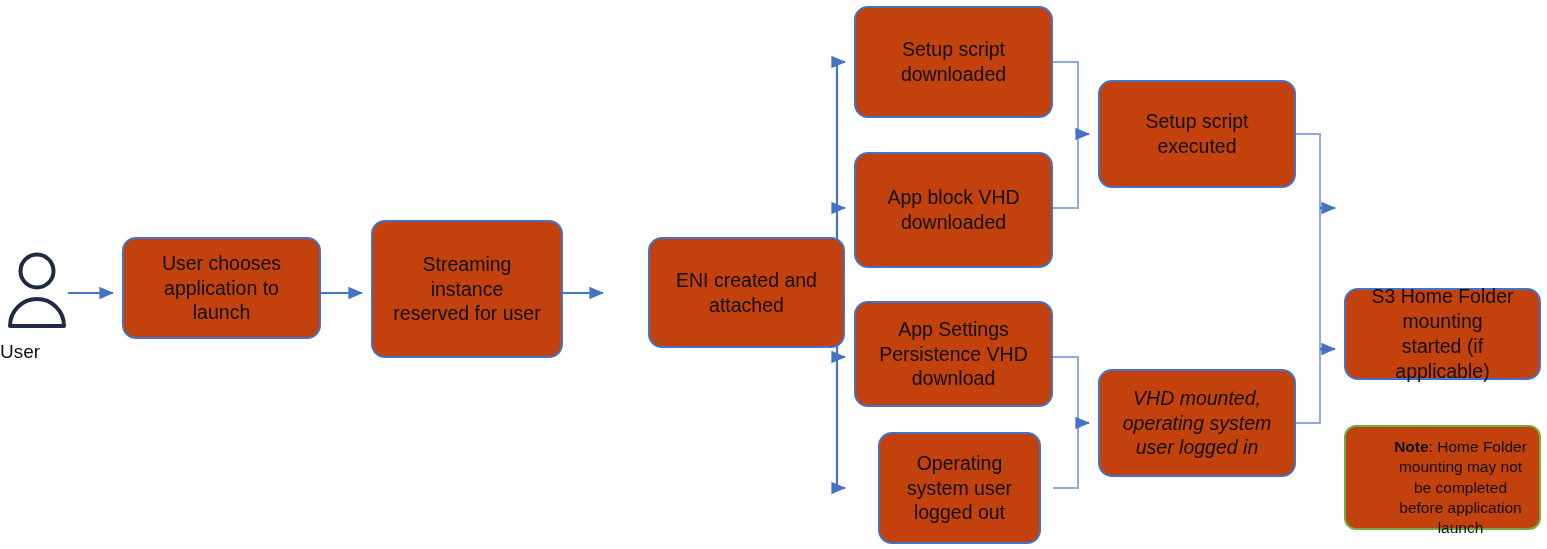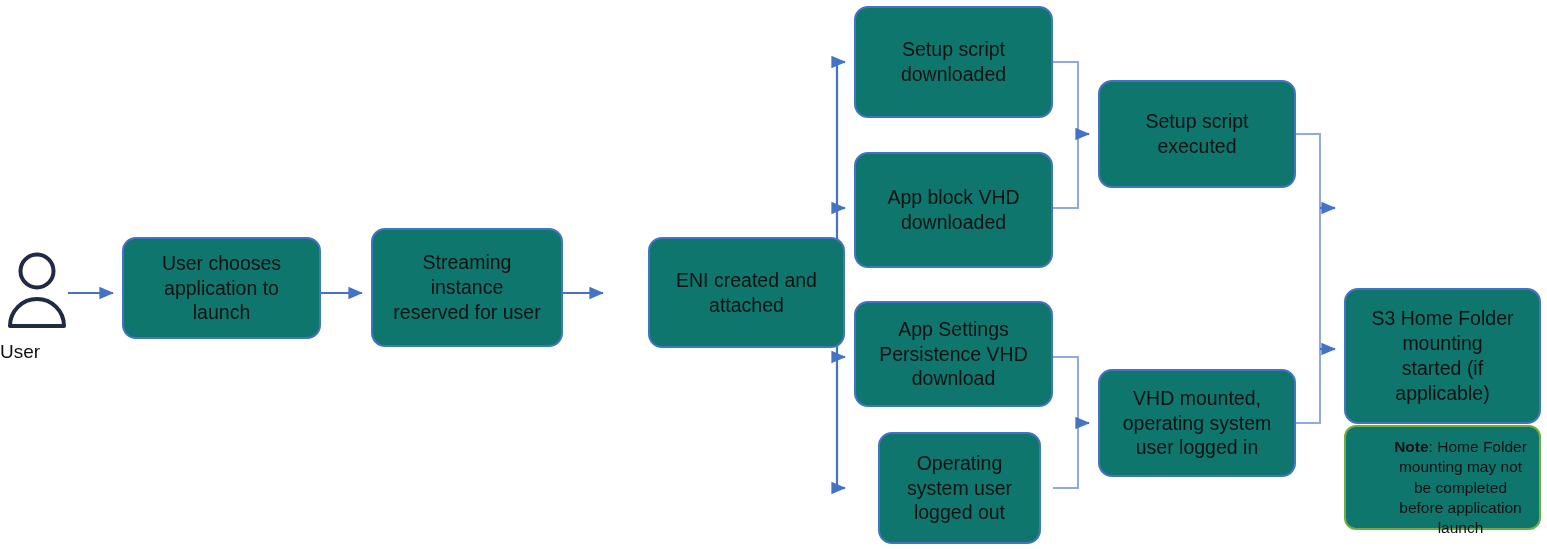--- a/index.html
+++ b/index.html
@@ -15,21 +15,21 @@
     width: 1547px;
     height: 549px;
     background: #ffffff;
     overflow: hidden;
   }
   .node {
     position: absolute;
     box-sizing: border-box;
     border: 2.2px solid #4472C4;
     border-radius: 14px;
-    background: #0f766e;
+    background: #c2410c;
     display: flex;
     align-items: center;
     justify-content: center;
     text-align: center;
     color: #111111;
     font-size: 19.5px;
     line-height: 1.28;
     padding: 4px 8px;
     z-index: 3;
   }
@@ -129,21 +129,21 @@
     <path d="M4,76 A27,27 0 0 1 58,76 z" fill="none" stroke="#1F2A44" stroke-width="4" stroke-linejoin="round"></path>
   </svg>
   <div class="user-caption" style="left:0px; top:341px; width:74px;">User</div>
 
   <div class="node" style="left:122px; top:237px; width:199px; height:102px;">
     <span class="node-label">User chooses
 application to
 launch</span>
   </div>
 
-  <div class="node" style="left:371px; top:228px; width:192px; height:119px;text-align:center;">
+  <div class="node" style="left:371px; top:220px; width:192px; height:138px;text-align:center;">
     <span class="node-label">Streaming
 instance
 reserved for user</span>
   </div>
 
   <div class="node" style="left:648px; top:237px; width:197px; height:111px;">
     <span class="node-label">ENI created and
 attached</span>
   </div>
 
@@ -167,28 +167,28 @@
     <span class="node-label">Operating
 system user
 logged out</span>
   </div>
 
   <div class="node" style="left:1098px; top:80px; width:198px; height:108px;">
     <span class="node-label">Setup script
 executed</span>
   </div>
 
-  <div class="node" style="left:1098px; top:369px; width:198px; height:108px;">
+  <div class="node" style="left:1098px; top:369px; width:198px; height:108px;font-style:italic;">
     <span class="node-label">VHD mounted,
 operating system
 user logged in</span>
   </div>
 
 
-  <div class="node" style="left:1344px; top:288px; width:197px; height:136px;">
+  <div class="node" style="left:1344px; top:288px; width:197px; height:92px;">
     <span class="node-label">S3 Home Folder
 mounting
 started (if
 applicable)</span>
   </div>
 
   <div class="node node-note" style="left:1344px; top:425px; width:197px; height:105px;padding-left:44px;">
     <span class="note-label">
       <b>Note</b><span>: </span><span>Home Folder mounting may not be completed before application launch</span>
     </span>

